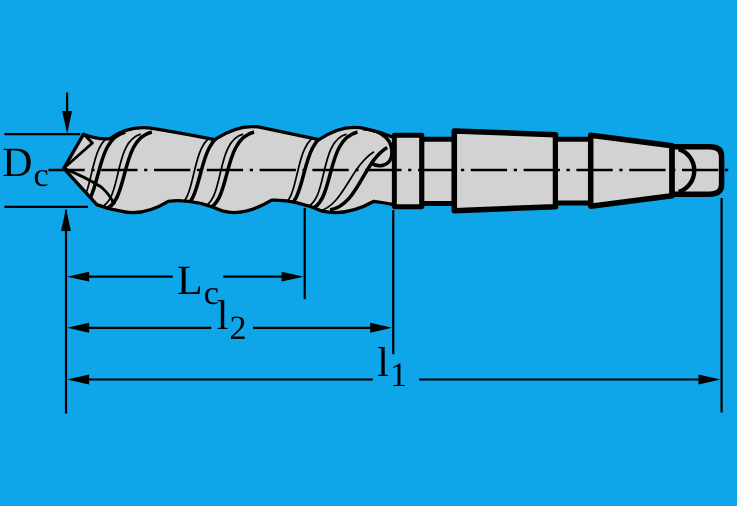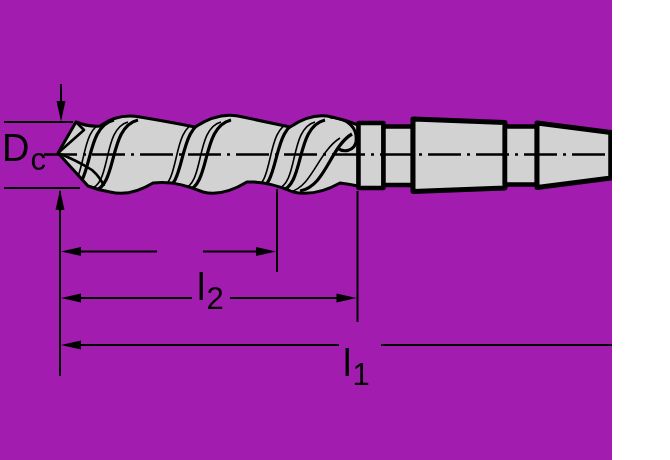--- a/index.html
+++ b/index.html
@@ -2,25 +2,25 @@
 <html><head>
 <meta charset="utf-8">
 <style>
   html, body {
     margin: 0;
     padding: 0;
     background: #ffffff;
   }
   #canvas {
     position: relative;
-    width: 612px;
+    width: 670px;
     height: 460px;
-    background: #a21caf;
+    background: #0ea5e9;
     overflow: hidden;
-    font-family: Liberation Sans, sans-serif;
+    font-family: Liberation Serif, serif;
   }
   #drawing-svg {
     position: absolute;
     left: 0;
     top: 0;
   }
   .dim-label {
     position: absolute;
     color: #000000;
     line-height: 1;
@@ -32,21 +32,21 @@
   }
   .dim-label .sub {
     font-size: 31px;
     display: inline-block;
     transform: translateY(9px);
     margin-left: 1px;
   }
   #label-diameter   { left: 2px;   top: 129px; }
   #label-flute-len  { left: 161px; top: 236px; }
   #label-l2         { left: 197px; top: 268px; }
-  #label-l1         { left: 343px; top: 344px; }
+  #label-l1         { left: 343px; top: 311px; }
 </style>
 </head>
 <body>
 
 <div id="canvas">
 
   <svg id="drawing-svg" width="670" height="460" viewBox="0 0 670 460">
 
     <defs>
       <clipPath id="fluteClip">
@@ -121,20 +121,23 @@
         <polygon points="61,345 81,340.5 81,349.5"></polygon>
         <polygon points="655,345 635,340.5 635,349.5"></polygon>
       </g>
     </g>
   </svg>
 
   <div class="dim-label" id="label-diameter">
     <span class="main">D</span><span class="sub">c</span>
   </div>
 
+  <div class="dim-label" id="label-flute-len">
+    <span class="main">L</span><span class="sub">c</span>
+  </div>
 
   <div class="dim-label" id="label-l2">
     <span class="main">l</span><span class="sub">2</span>
   </div>
 
   <div class="dim-label" id="label-l1">
     <span class="main">l</span><span class="sub">1</span>
   </div>
 
 </div>

